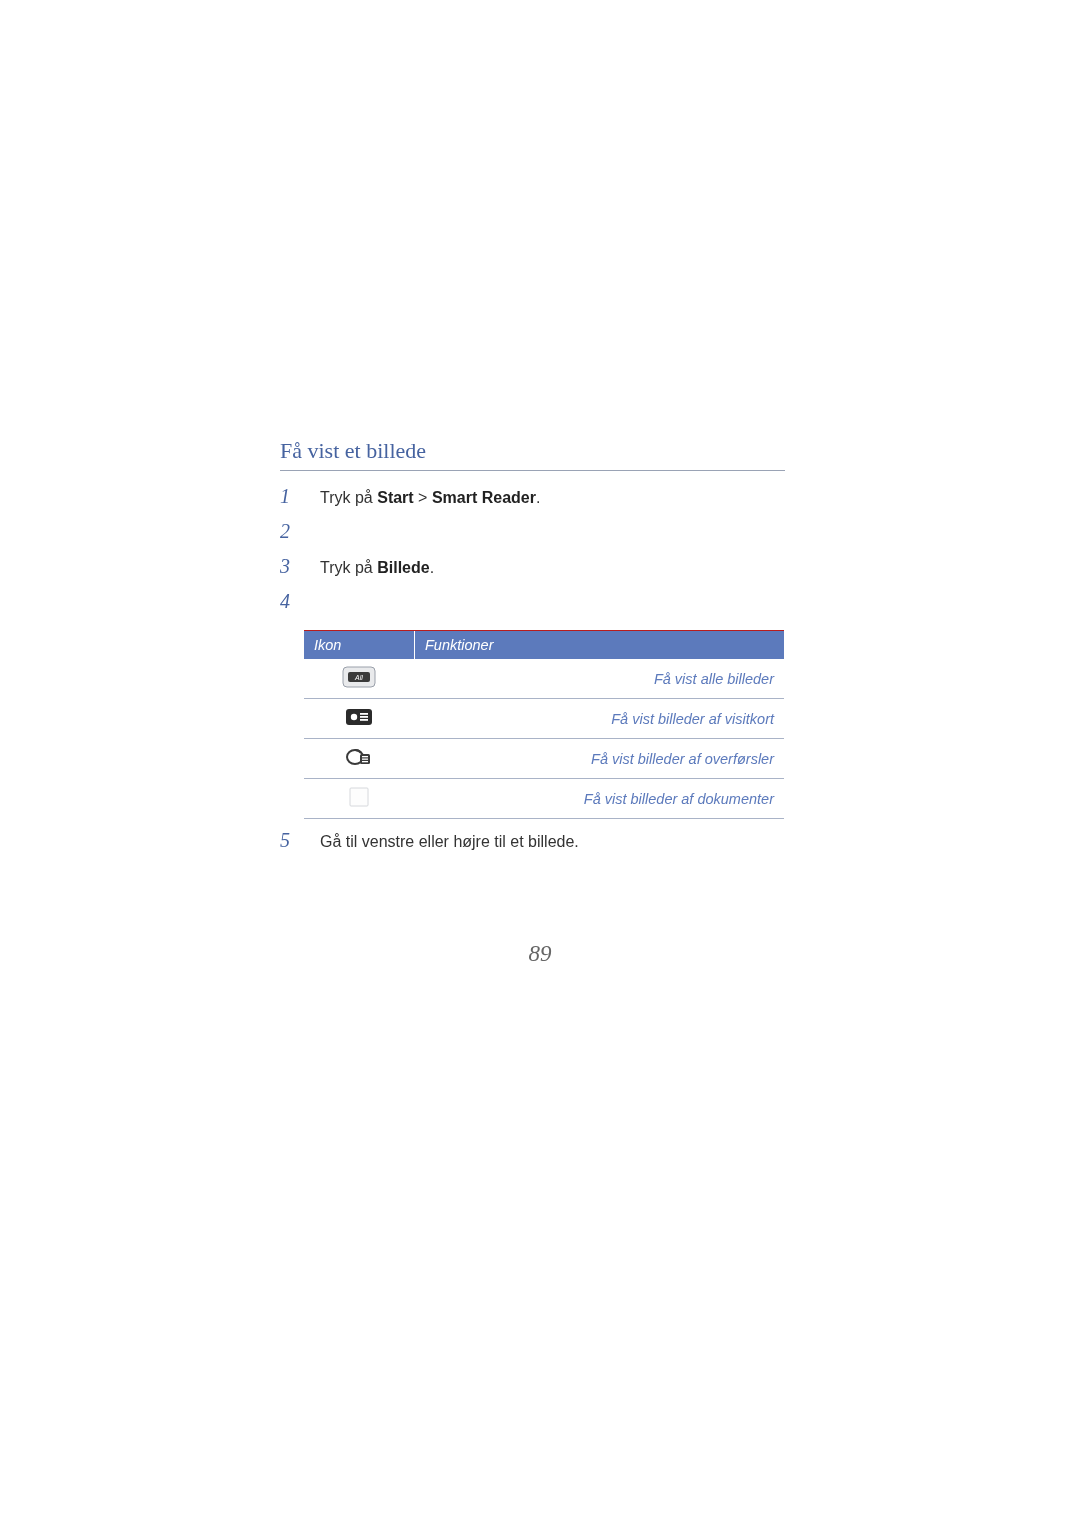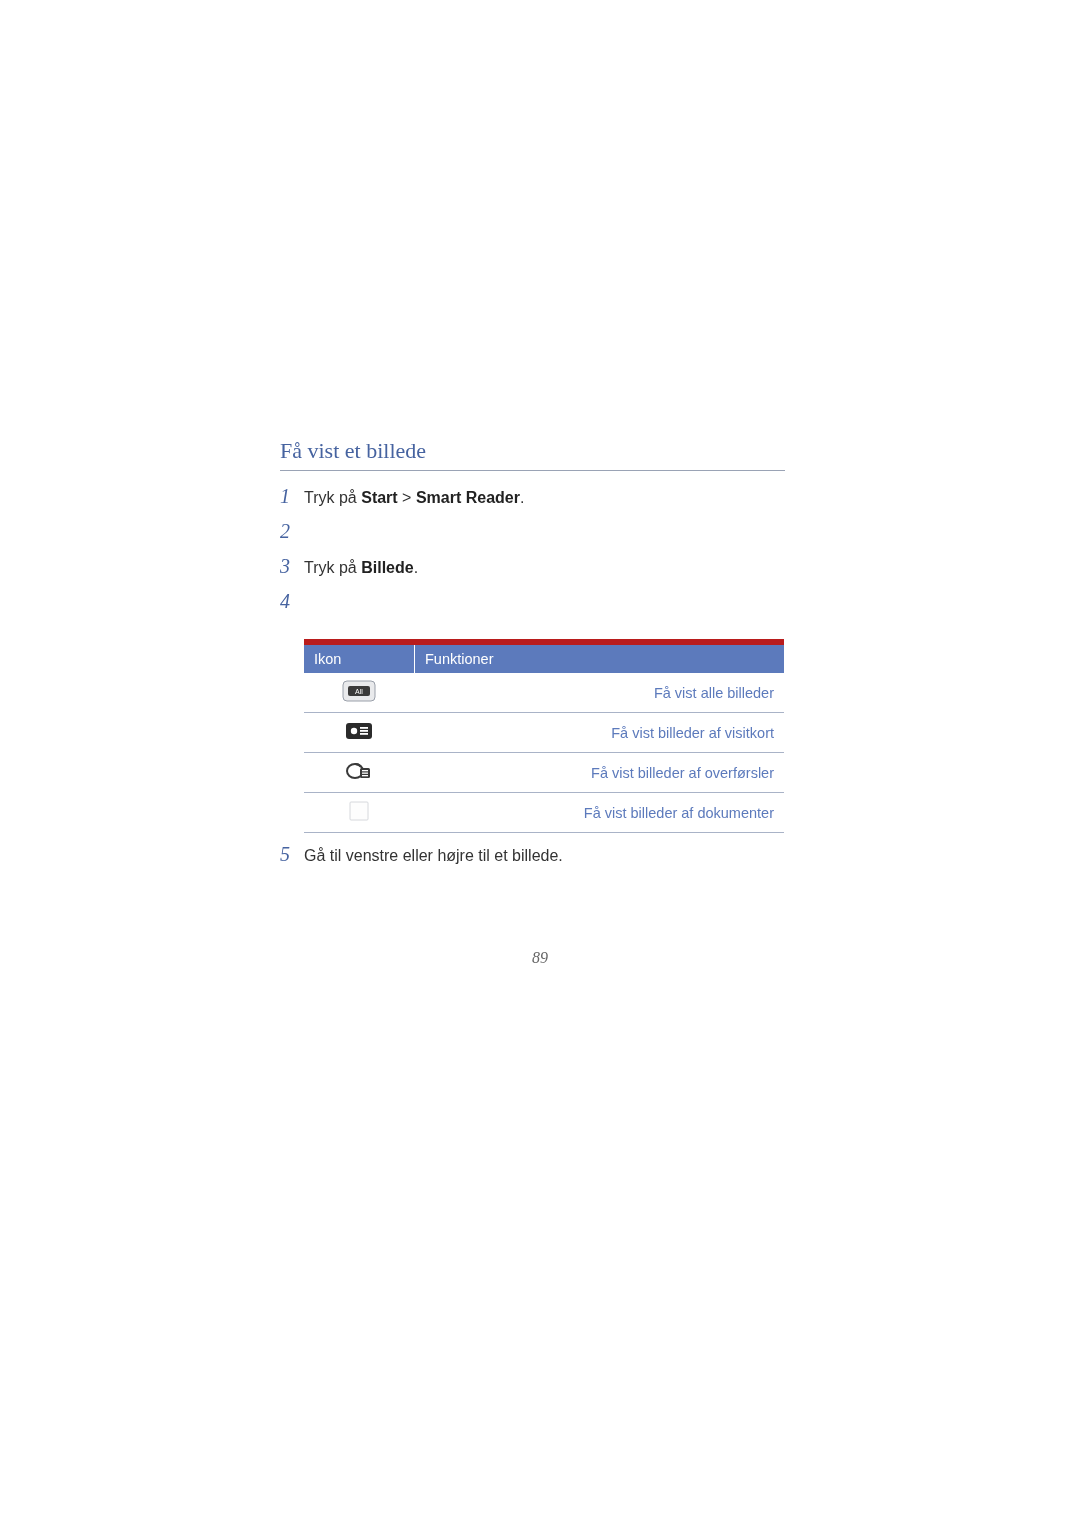--- a/index.html
+++ b/index.html
@@ -49,27 +49,29 @@
     font-family: Georgia, "Times New Roman", serif;
     font-style: italic;
     color: #4663a0;
     font-size: 20px;
     width: 24px;
     flex: 0 0 24px;
     text-align: left;
   }
   .step-text {
     flex: 1;
+    margin-left: 16px;
   }
   .bold { font-weight: 700; color: #222; }
   .table-wrap {
-    margin-top: 24px;
+    margin-top: 15px;
     margin-left: 24px;
     width: 480px;
-    border-top: 6px solid #b91c1c;
+    border-top: 1px solid #b91c1c;
+    font-style: italic;
   }
   table {
     border-collapse: collapse;
     width: 100%;
     font-size: 14.5px;
   }
   thead th {
     background: #5c7abc;
     color: #ffffff;
     font-weight: normal;
@@ -95,21 +97,21 @@
   }
   .page-num {
     position: absolute;
     bottom: 560px;
     left: 0;
     width: 1080px;
     text-align: center;
     font-family: Georgia, "Times New Roman", serif;
     font-style: italic;
     color: #666;
-    font-size: 16px;
+    font-size: 23px;
   }
 </style>
 </head>
 <body>
 
 <div class="page">
 
   <h2 class="heading">Få vist et billede</h2>
   <hr class="rule">
 

